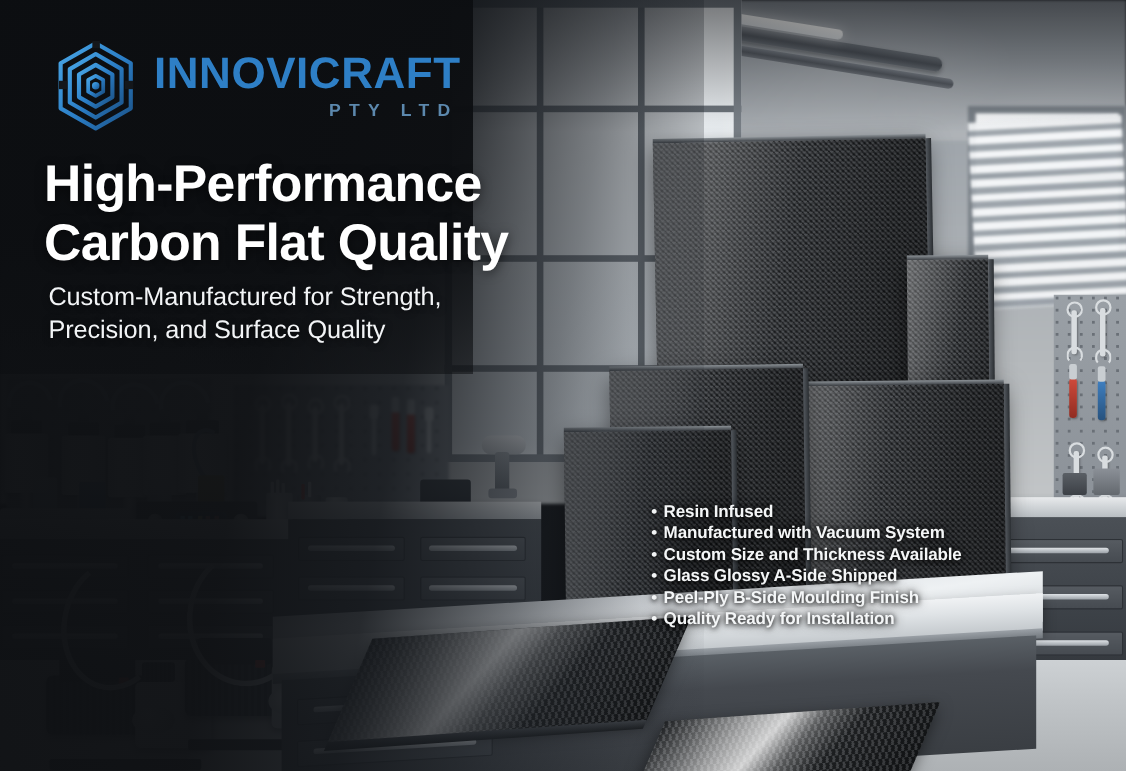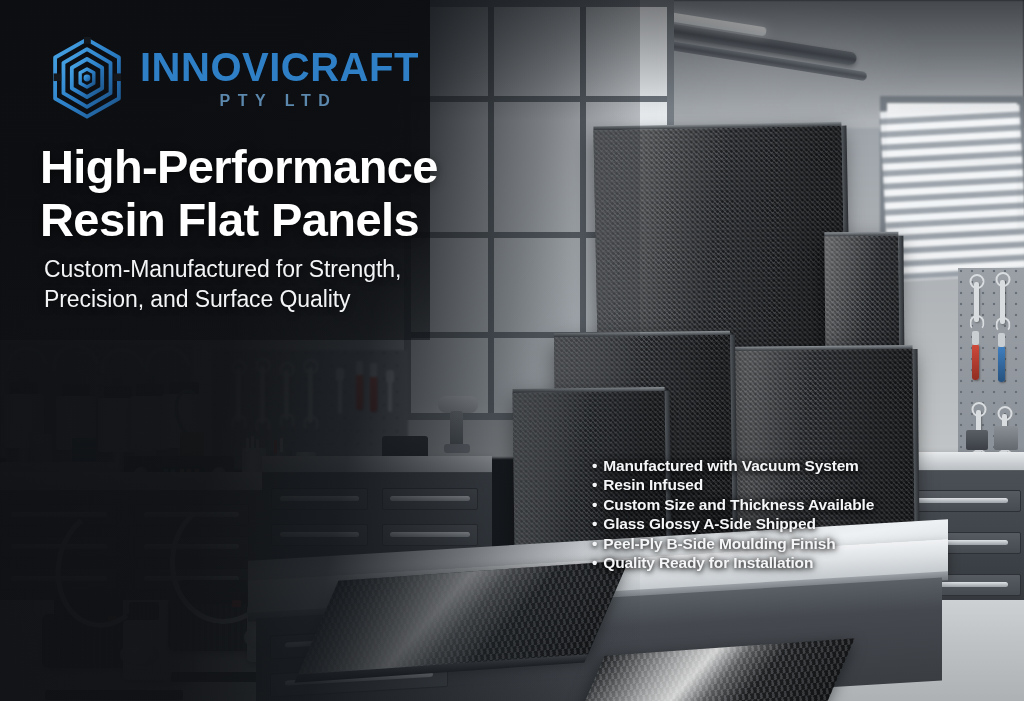--- a/index.html
+++ b/index.html
@@ -391,21 +391,21 @@
       rgba(12,14,17,.92) 60%,
       rgba(12,14,17,.55) 100%);
   }
 
   
   .brand {
     position:absolute; left:48px; top:37px;
     display:flex; align-items:center; gap:14px;
   }
   .brand-mark { width:78px; height:82px; display:block; }
-  .brand-words { display:flex; flex-direction:column;align-items:center; }
+  .brand-words { display:flex; flex-direction:column; }
   .brand-name {
     font-size:40px; font-weight:bold; letter-spacing:.5px;
     color:#2e7fc6; line-height:1;
   }
   .brand-sub {
     font-size:16px; font-weight:bold; letter-spacing:7.5px;
     color:#5c88ad; text-align:right; margin-top:5px; padding-right:2px;
   }
 
   .headline {
@@ -746,30 +746,30 @@
       <rect x="6" y="48" width="10" height="10" fill="#14171b"></rect>
     </svg>
     <div class="brand-words">
       <div class="brand-name">INNOVICRAFT</div>
       <div class="brand-sub">PTY LTD</div>
     </div>
   </div>
 
   <div class="headline">
     <span>High-Performance</span>
-    <span>Resin Flat Panels</span>
+    <span>Carbon Flat Quality</span>
   </div>
 
   <div class="subhead">
     <span>Custom-Manufactured for Strength,</span>
     <span>Precision, and Surface Quality</span>
   </div>
 
   <ul class="features">
+    <li>Resin Infused</li>
     <li>Manufactured with Vacuum System</li>
-    <li>Resin Infused</li>
     <li>Custom Size and Thickness Available</li>
     <li>Glass Glossy A-Side Shipped</li>
     <li>Peel-Ply B-Side Moulding Finish</li>
     <li>Quality Ready for Installation</li>
   </ul>
 
 </div>
 
 </body></html>

